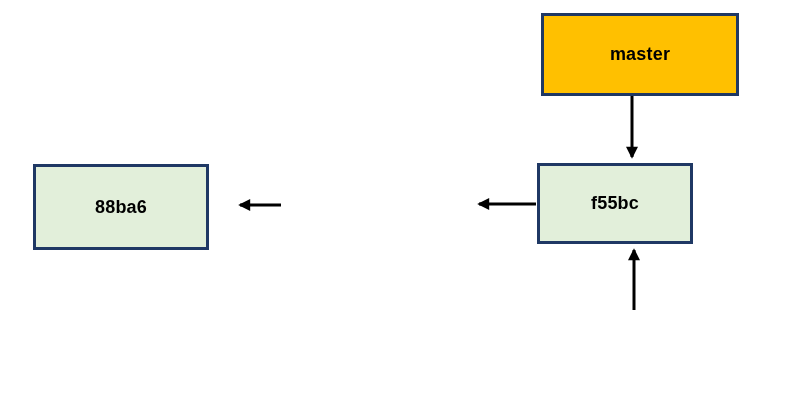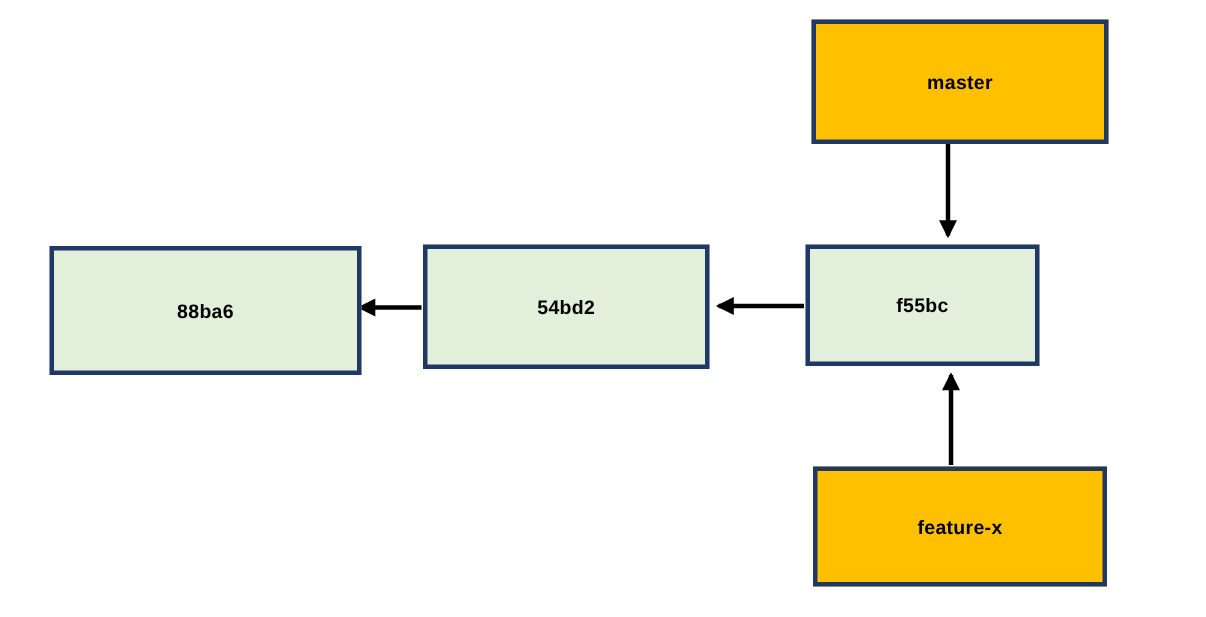--- a/index.html
+++ b/index.html
@@ -21,29 +21,29 @@
     overflow: hidden;
   }
   .box {
     position: absolute;
     display: flex;
     align-items: center;
     justify-content: center;
     border: 3px solid var(--box-border);
   }
   .box .label {
-    font-size: 13px;
+    font-size: 18px;
     font-weight: bold;
     color: var(--text);
     letter-spacing: 0.2px;
   }
   .commit { background: var(--commit-fill); }
   .branch { background: var(--branch-fill); }
 
-  #box-88ba6     { left: 33px;  top: 164px; width: 208px; height: 86px; text-align: right; }
+  #box-88ba6     { left: 33px;  top: 164px; width: 176px; height: 86px; text-align: right; }
   #box-54bd2     { left: 282px; top: 163px; width: 191px; height: 83px; }
   #box-f55bc     { left: 537px; top: 163px; width: 156px; height: 81px; }
   #box-master    { left: 541px; top: 13px;  width: 198px; height: 83px; }
   #box-feature-x { left: 542px; top: 311px; width: 196px; height: 80px; }
 
   svg.arrow-layer {
     position: absolute;
     left: 0; top: 0;
     width: 804px; height: 411px;
     pointer-events: none;
@@ -68,29 +68,23 @@
     <line x1="281" y1="205" x2="240" y2="205" marker-end="url(#arrow)"></line>
     <line x1="536" y1="204" x2="479" y2="204" marker-end="url(#arrow)"></line>
     <line x1="632" y1="96" x2="632" y2="157" marker-end="url(#arrow)"></line>
     <line x1="634" y1="310" x2="634" y2="250" marker-end="url(#arrow)"></line>
   </svg>
 
   <div class="box commit" id="box-88ba6">
     <span class="label">88ba6</span>
   </div>
 
-  <div class="box commit" id="box-54bd2">
-    <span class="label">54bd2</span>
-  </div>
 
   <div class="box commit" id="box-f55bc">
     <span class="label">f55bc</span>
   </div>
 
   <div class="box branch" id="box-master">
     <span class="label">master</span>
   </div>
 
-  <div class="box branch" id="box-feature-x">
-    <span class="label">feature-x</span>
-  </div>
 
 </div>
 
 </body></html>

